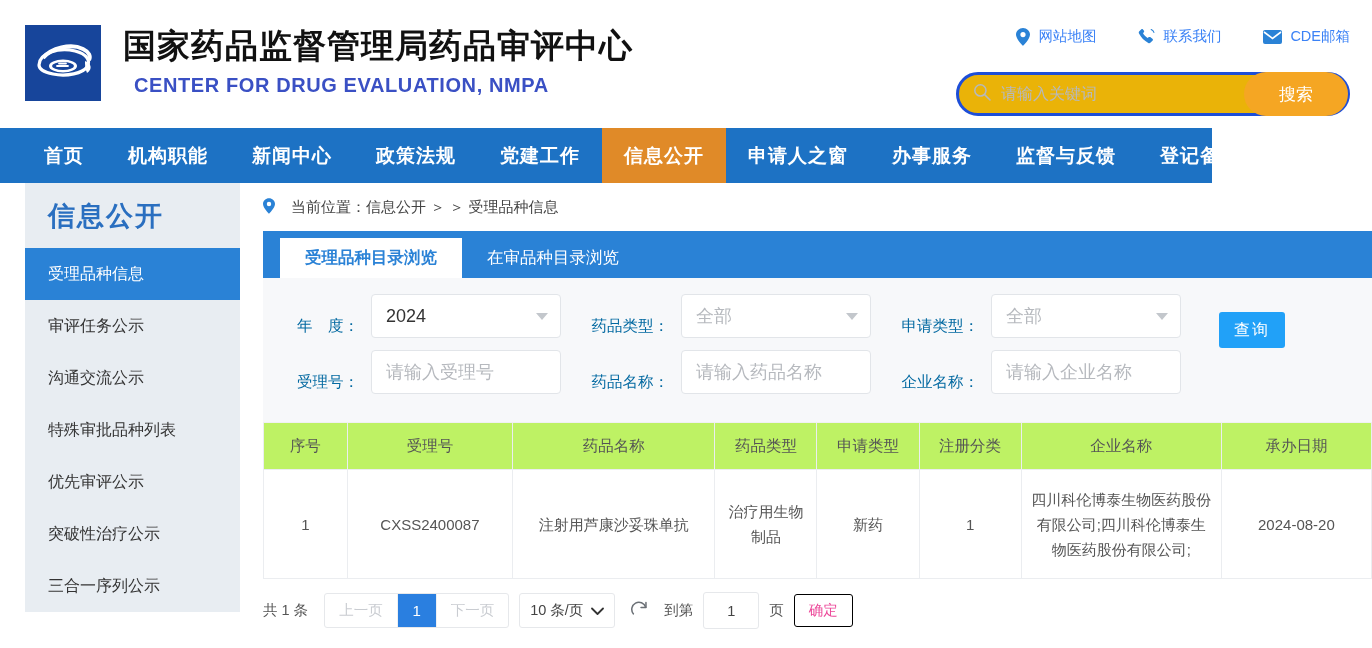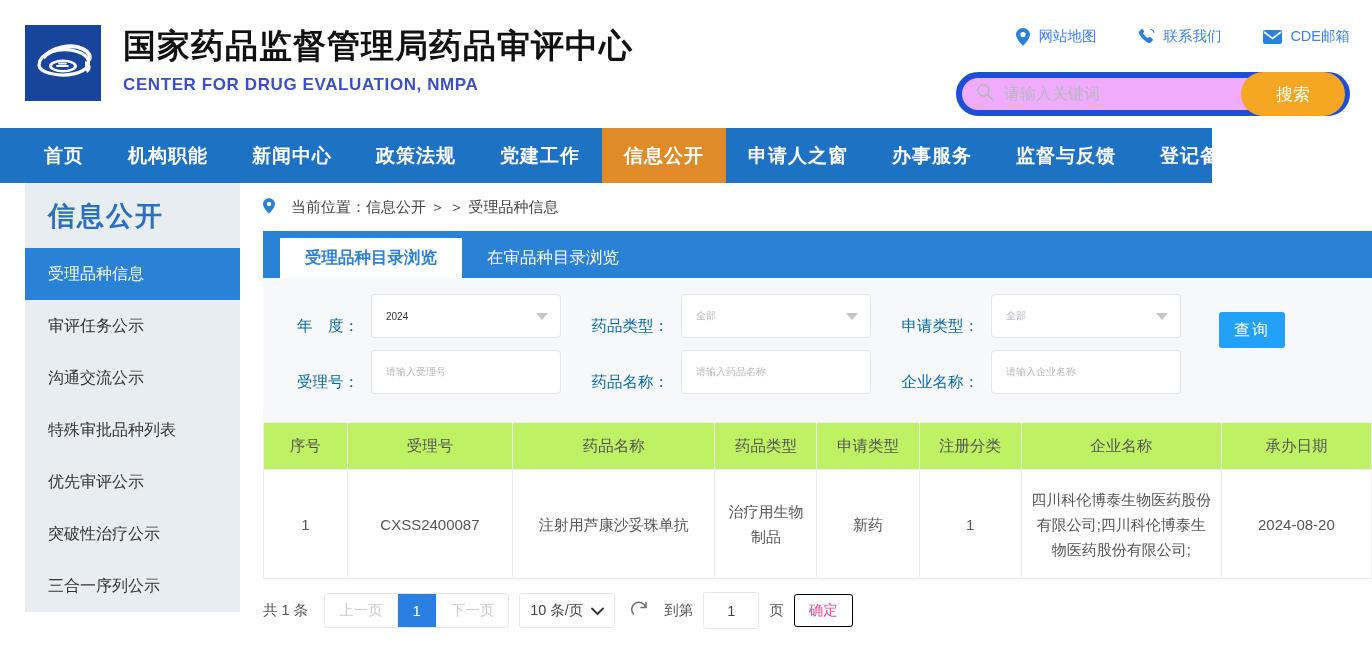--- a/index.html
+++ b/index.html
@@ -19,33 +19,33 @@
   .brand-logo{
     width:76px;height:76px;background:#17459b;position:relative;flex:none;
     overflow:hidden;
   }
   .brand-text{margin-left:22px;}
   .brand-cn{
     font-size:33px;font-weight:bold;letter-spacing:1px;color:#111;
     line-height:40px;white-space:nowrap;
   }
   .brand-en{
-    font-size:17px;font-weight:bold;color:#3a50c4;letter-spacing:.6px;
-    line-height:30px;margin-top:4px;white-space:nowrap;
+    font-size:20px;font-weight:bold;color:#3a50c4;letter-spacing:.6px;
+    line-height:30px;margin-top:4px;white-space:nowrap;margin-left:11px;
   }
   .top-links{
     position:absolute;right:22px;top:27px;display:flex;align-items:center;gap:42px;
     font-size:14.5px;color:#3b82f6;
   }
   .top-link{display:flex;align-items:center;gap:8px;cursor:pointer;white-space:nowrap;}
   .top-link svg{display:block;}
   .search-wrap{
     position:absolute;right:22px;top:72px;
-    width:394px;height:44px;border:6px solid #1d4ed8;border-radius:22px;
-    background:#f0abfc;display:flex;align-items:center;box-sizing:border-box;
+    width:394px;height:44px;border:3px solid #1d4ed8;border-radius:22px;
+    background:#eab308;display:flex;align-items:center;box-sizing:border-box;
   }
   .search-icon{margin-left:14px;margin-right:8px;display:block;flex:none;}
   .search-input{
     flex:1;border:0;outline:0;background:transparent;font-size:16px;color:#333;
     font-family:inherit;height:40px;
   }
   .search-input::placeholder{color:#b6b9be;}
   .search-btn{
     width:104px;height:44px;border-radius:22px;background:#f5a623;border:0;
     color:#fff;font-size:17px;font-family:inherit;cursor:pointer;flex:none;
@@ -104,21 +104,21 @@
   .filter-row:last-child{margin-bottom:0;}
   .f-label{
     font-size:15.5px;color:#0369a1;text-align:right;flex:none;margin-top:20px;
   }
   .lab-a{width:108px;padding-right:12px;box-sizing:border-box;}
   .lab-b{width:120px;padding-right:12px;box-sizing:border-box;text-align:right;}
   .lab-c{width:120px;padding-right:12px;box-sizing:border-box;text-align:right;}
   .f-field{
     height:44px;border:1px solid #e2e5e9;border-radius:4px;background:#fff;
     display:flex;align-items:center;box-sizing:border-box;position:relative;
-    font-size:10px;
+    font-size:18px;
   }
   .w-sel{width:190px;}
   .f-field .val{padding-left:14px;color:#333;}
   .f-field .ph{padding-left:14px;color:#b6b9be;}
   .caret{
     position:absolute;right:12px;top:50%;margin-top:-3px;
     width:0;height:0;border-left:6px solid transparent;border-right:6px solid transparent;
     border-top:7px solid #c3c7cc;
   }
   .query-btn{

